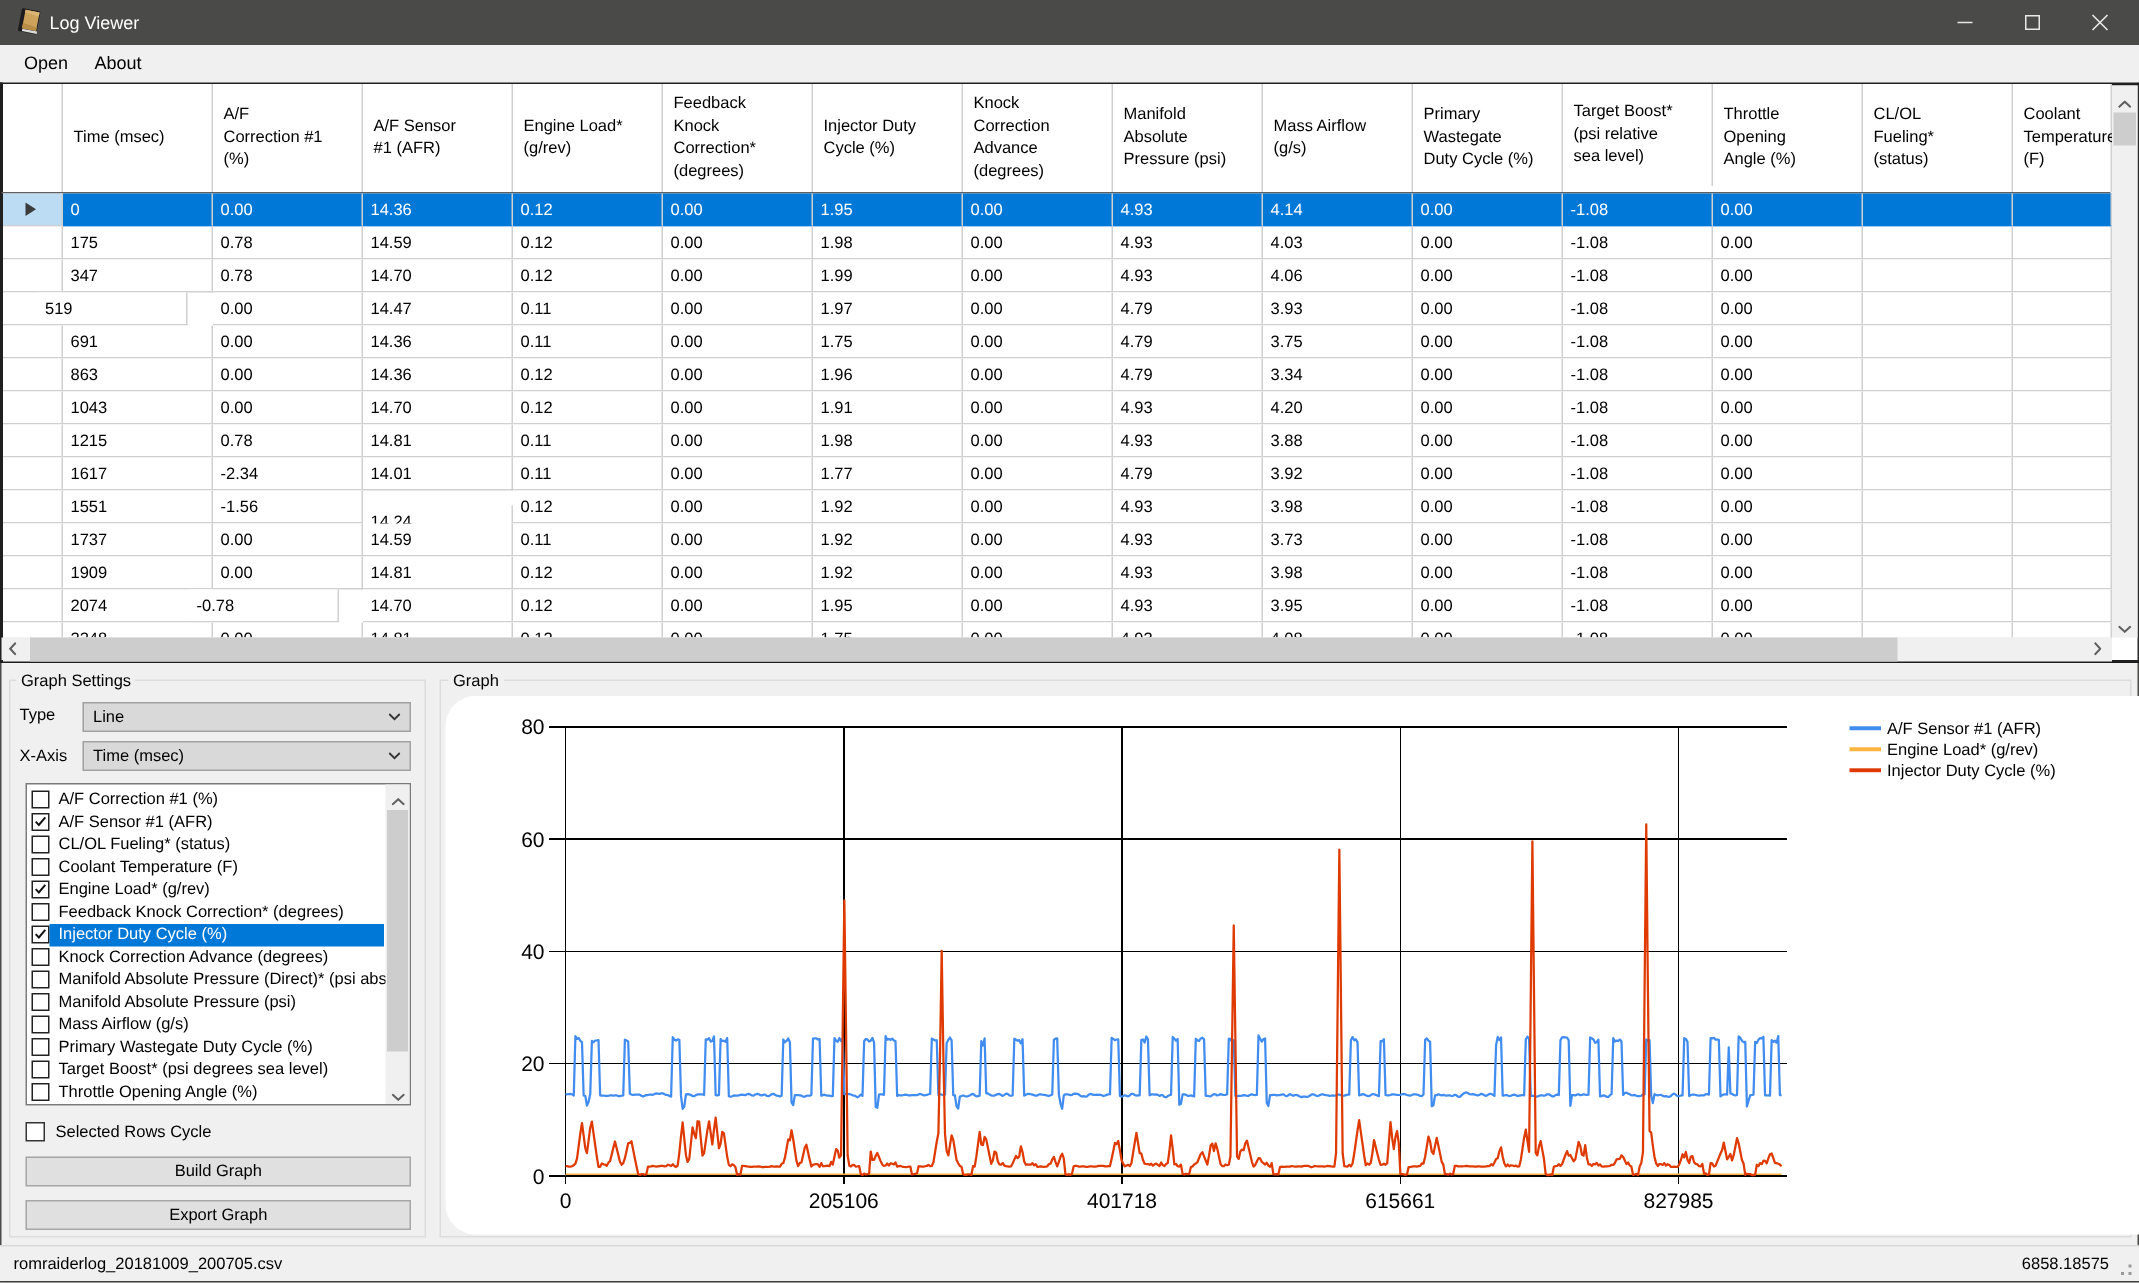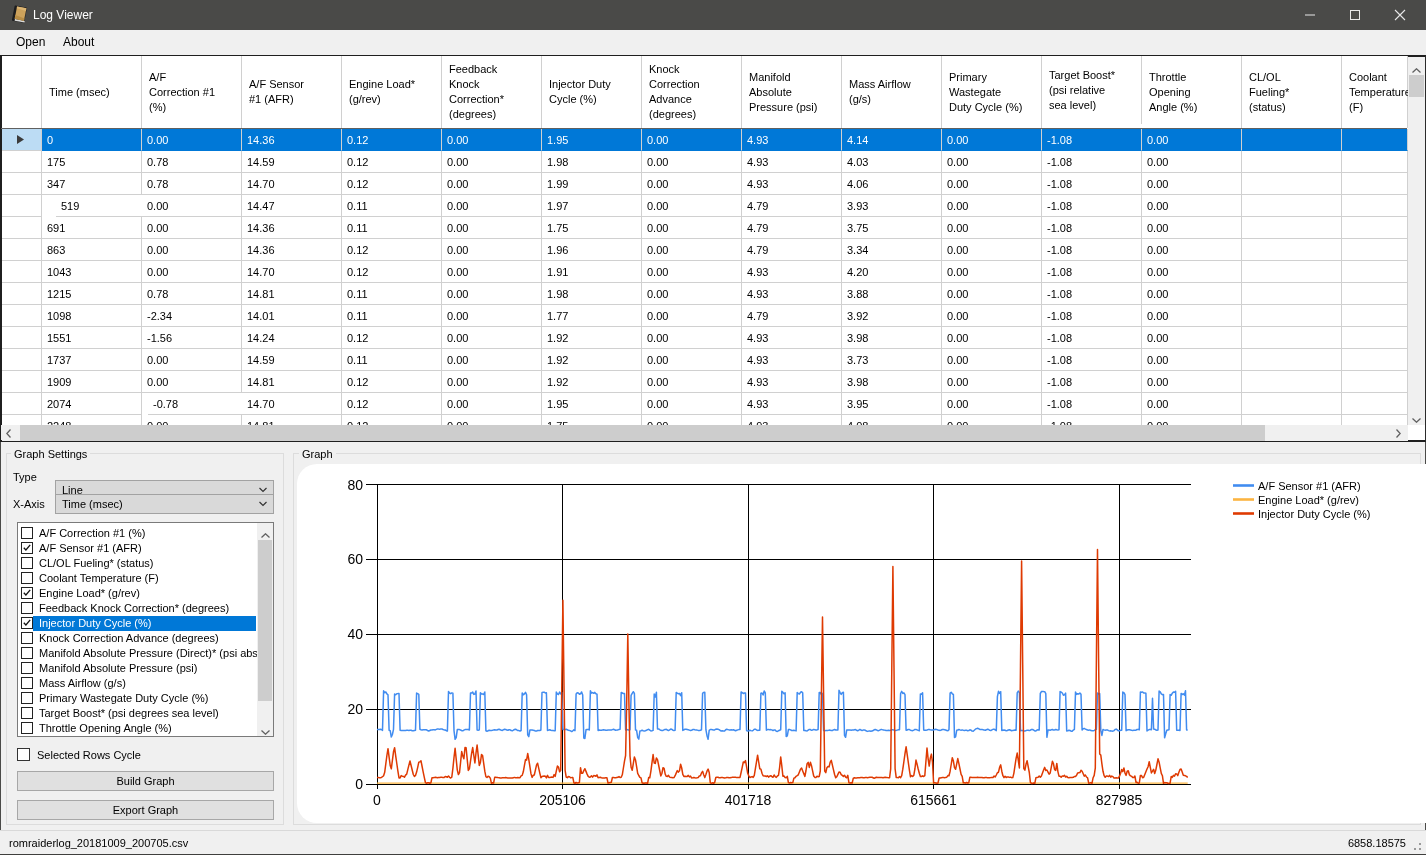--- a/index.html
+++ b/index.html
@@ -170,21 +170,21 @@
 <div class="cell" style="left:542px;top:173px;width:100px">1.99</div>
 <div class="cell" style="left:642px;top:173px;width:100px">0.00</div>
 <div class="cell" style="left:742px;top:173px;width:100px">4.93</div>
 <div class="cell" style="left:842px;top:173px;width:100px">4.06</div>
 <div class="cell" style="left:942px;top:173px;width:100px">0.00</div>
 <div class="cell" style="left:1042px;top:173px;width:100px">-1.08</div>
 <div class="cell" style="left:1142px;top:173px;width:100px">0.00</div>
 <div class="cell" style="left:1242px;top:173px;width:100px"></div>
 <div class="cell" style="left:1342px;top:173px;width:66px"></div>
 <div class="rh" style="left:2px;top:195px"></div>
-<div class="cell" style="left:56px;top:195px;width:100px">519</div>
+<div class="cell" style="left:25px;top:195px;width:100px">519</div>
 <div class="cell" style="left:142px;top:195px;width:100px">0.00</div>
 <div class="cell" style="left:242px;top:195px;width:100px">14.47</div>
 <div class="cell" style="left:342px;top:195px;width:100px">0.11</div>
 <div class="cell" style="left:442px;top:195px;width:100px">0.00</div>
 <div class="cell" style="left:542px;top:195px;width:100px">1.97</div>
 <div class="cell" style="left:642px;top:195px;width:100px">0.00</div>
 <div class="cell" style="left:742px;top:195px;width:100px">4.79</div>
 <div class="cell" style="left:842px;top:195px;width:100px">3.93</div>
 <div class="cell" style="left:942px;top:195px;width:100px">0.00</div>
 <div class="cell" style="left:1042px;top:195px;width:100px">-1.08</div>
@@ -245,38 +245,38 @@
 <div class="cell" style="left:542px;top:283px;width:100px">1.98</div>
 <div class="cell" style="left:642px;top:283px;width:100px">0.00</div>
 <div class="cell" style="left:742px;top:283px;width:100px">4.93</div>
 <div class="cell" style="left:842px;top:283px;width:100px">3.88</div>
 <div class="cell" style="left:942px;top:283px;width:100px">0.00</div>
 <div class="cell" style="left:1042px;top:283px;width:100px">-1.08</div>
 <div class="cell" style="left:1142px;top:283px;width:100px">0.00</div>
 <div class="cell" style="left:1242px;top:283px;width:100px"></div>
 <div class="cell" style="left:1342px;top:283px;width:66px"></div>
 <div class="rh" style="left:2px;top:305px"></div>
-<div class="cell" style="left:42px;top:305px;width:100px">1098</div>
+<div class="cell" style="left:42px;top:305px;width:100px">1617</div>
 <div class="cell" style="left:142px;top:305px;width:100px">-2.34</div>
 <div class="cell" style="left:242px;top:305px;width:100px">14.01</div>
 <div class="cell" style="left:342px;top:305px;width:100px">0.11</div>
 <div class="cell" style="left:442px;top:305px;width:100px">0.00</div>
 <div class="cell" style="left:542px;top:305px;width:100px">1.77</div>
 <div class="cell" style="left:642px;top:305px;width:100px">0.00</div>
 <div class="cell" style="left:742px;top:305px;width:100px">4.79</div>
 <div class="cell" style="left:842px;top:305px;width:100px">3.92</div>
 <div class="cell" style="left:942px;top:305px;width:100px">0.00</div>
 <div class="cell" style="left:1042px;top:305px;width:100px">-1.08</div>
 <div class="cell" style="left:1142px;top:305px;width:100px">0.00</div>
 <div class="cell" style="left:1242px;top:305px;width:100px"></div>
 <div class="cell" style="left:1342px;top:305px;width:66px"></div>
 <div class="rh" style="left:2px;top:327px"></div>
 <div class="cell" style="left:42px;top:327px;width:100px">1551</div>
 <div class="cell" style="left:142px;top:327px;width:100px">-1.56</div>
-<div class="cell" style="left:242px;top:327px;width:100px">14.24</div>
+<div class="cell" style="left:242px;top:337px;width:100px">14.24</div>
 <div class="cell" style="left:342px;top:327px;width:100px">0.12</div>
 <div class="cell" style="left:442px;top:327px;width:100px">0.00</div>
 <div class="cell" style="left:542px;top:327px;width:100px">1.92</div>
 <div class="cell" style="left:642px;top:327px;width:100px">0.00</div>
 <div class="cell" style="left:742px;top:327px;width:100px">4.93</div>
 <div class="cell" style="left:842px;top:327px;width:100px">3.98</div>
 <div class="cell" style="left:942px;top:327px;width:100px">0.00</div>
 <div class="cell" style="left:1042px;top:327px;width:100px">-1.08</div>
 <div class="cell" style="left:1142px;top:327px;width:100px">0.00</div>
 <div class="cell" style="left:1242px;top:327px;width:100px"></div>
@@ -306,21 +306,21 @@
 <div class="cell" style="left:642px;top:371px;width:100px">0.00</div>
 <div class="cell" style="left:742px;top:371px;width:100px">4.93</div>
 <div class="cell" style="left:842px;top:371px;width:100px">3.98</div>
 <div class="cell" style="left:942px;top:371px;width:100px">0.00</div>
 <div class="cell" style="left:1042px;top:371px;width:100px">-1.08</div>
 <div class="cell" style="left:1142px;top:371px;width:100px">0.00</div>
 <div class="cell" style="left:1242px;top:371px;width:100px"></div>
 <div class="cell" style="left:1342px;top:371px;width:66px"></div>
 <div class="rh" style="left:2px;top:393px"></div>
 <div class="cell" style="left:42px;top:393px;width:100px">2074</div>
-<div class="cell" style="left:148px;top:393px;width:100px">-0.78</div>
+<div class="cell" style="left:126px;top:393px;width:100px">-0.78</div>
 <div class="cell" style="left:242px;top:393px;width:100px">14.70</div>
 <div class="cell" style="left:342px;top:393px;width:100px">0.12</div>
 <div class="cell" style="left:442px;top:393px;width:100px">0.00</div>
 <div class="cell" style="left:542px;top:393px;width:100px">1.95</div>
 <div class="cell" style="left:642px;top:393px;width:100px">0.00</div>
 <div class="cell" style="left:742px;top:393px;width:100px">4.93</div>
 <div class="cell" style="left:842px;top:393px;width:100px">3.95</div>
 <div class="cell" style="left:942px;top:393px;width:100px">0.00</div>
 <div class="cell" style="left:1042px;top:393px;width:100px">-1.08</div>
 <div class="cell" style="left:1142px;top:393px;width:100px">0.00</div>
@@ -357,21 +357,21 @@
       <path d="M4.5 0.5 L0.8 4.5 L4.5 8.5" stroke="#606060" stroke-width="1.3" fill="none"></path>
     </svg></div>
 <div class="sb-thumb" style="left:20px;top:425px;width:1245px;height:16px"></div>
 <div style="position:absolute;left:1396px;top:428px"><svg width="5" height="9" viewBox="0 0 5 9">
       <path d="M0.5 0.5 L4.2 4.5 L0.5 8.5" stroke="#606060" stroke-width="1.3" fill="none"></path>
     </svg></div>
 
 <div class="gbox" style="left:6px;top:453px;width:278px;height:372px"></div>
 <div class="glabel" style="left:11px;top:448px">Graph Settings</div>
 <div style="position:absolute;left:13px;top:471px;font-size:11px">Type</div>
-<div class="combo" style="top:480px">Line<svg class="chev" viewBox="0 0 8 6">
+<div class="combo" style="top:468px">Line<svg class="chev" viewBox="0 0 8 6">
       <path d="M0.5 1 L4 4.5 L7.5 1" stroke="#333" fill="none" stroke-width="1.2"></path>
     </svg></div>
 <div style="position:absolute;left:13px;top:498px;font-size:11px">X-Axis</div>
 <div class="combo" style="top:494px">Time (msec)<svg class="chev" viewBox="0 0 8 6">
       <path d="M0.5 1 L4 4.5 L7.5 1" stroke="#333" fill="none" stroke-width="1.2"></path>
     </svg></div>
 
 <div id="list"></div>
 <div class="litem" style="top:526px">
     <span class="lcb"></span>

